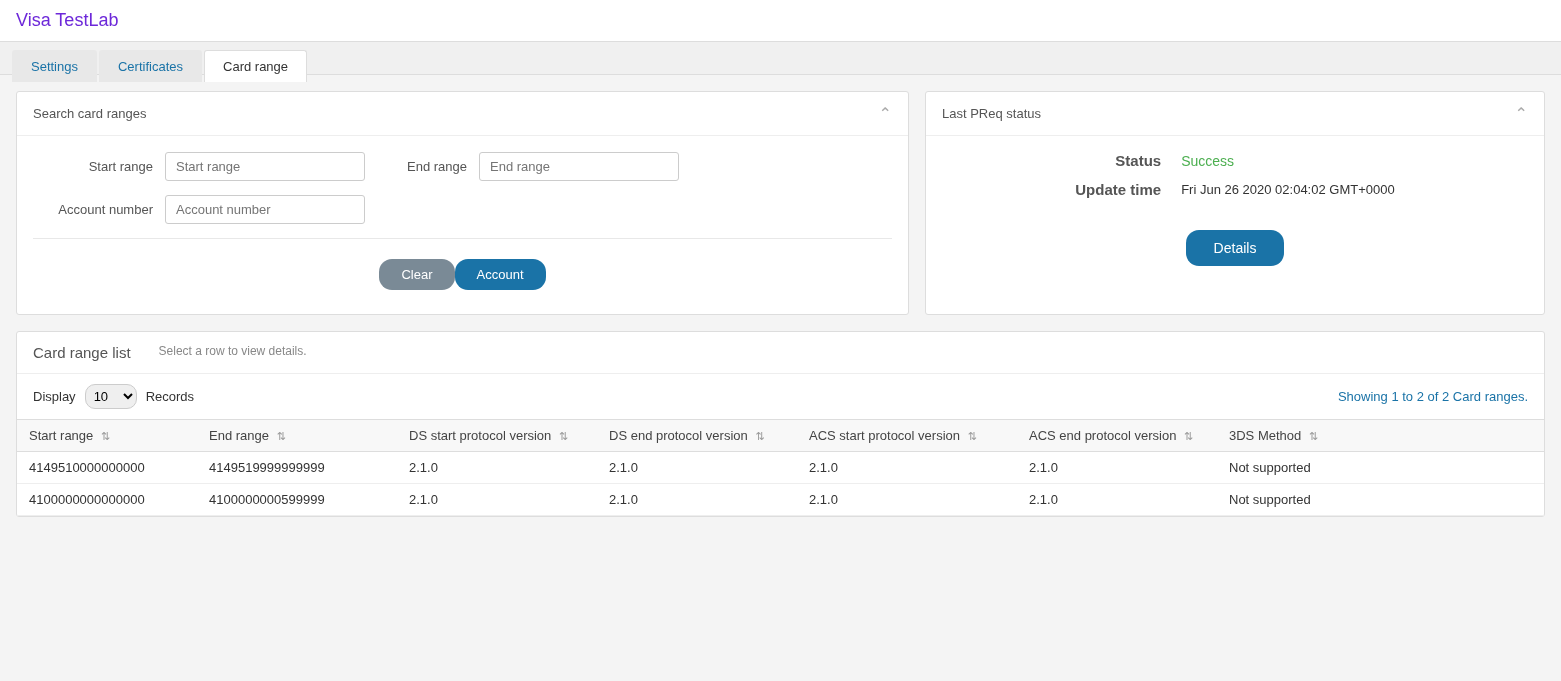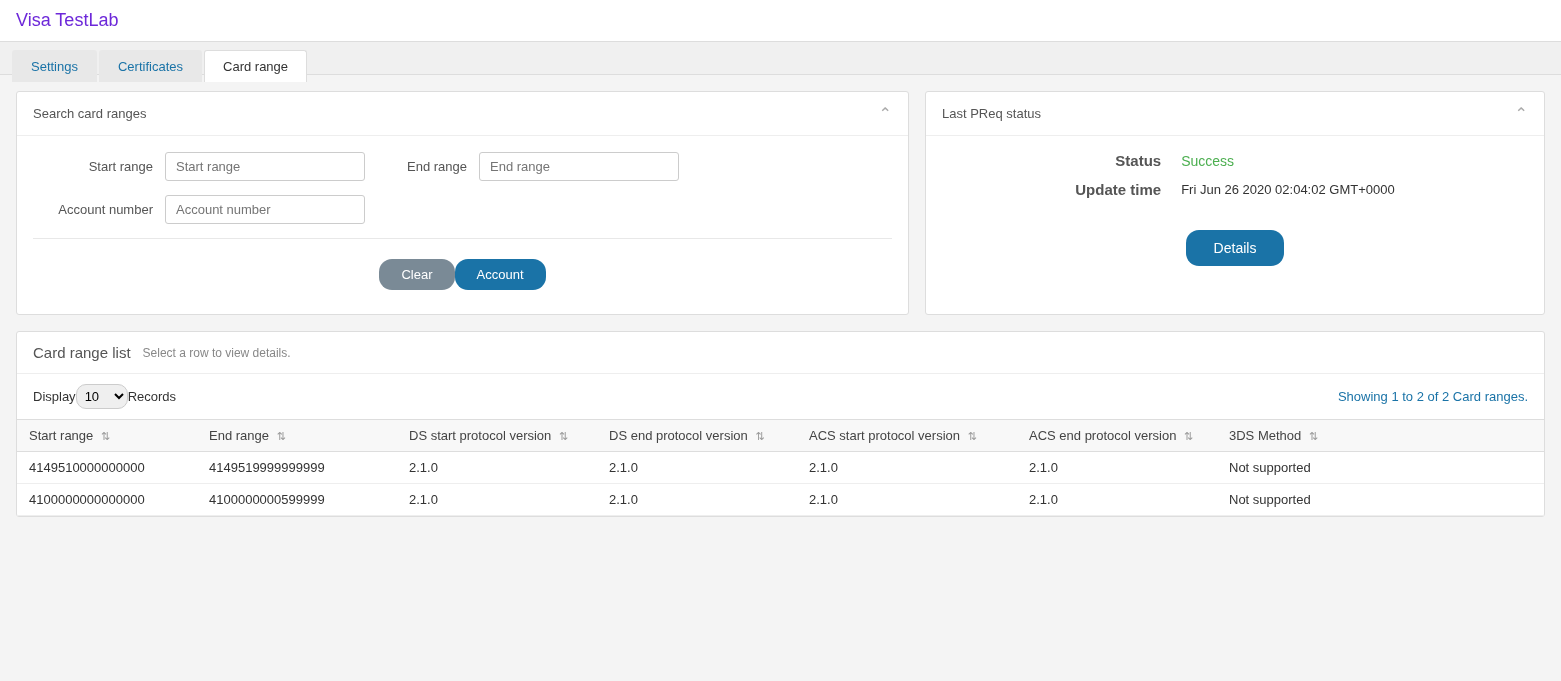--- a/index.html
+++ b/index.html
@@ -178,43 +178,43 @@
     
     .list-panel {
       background: #fff;
       border: 1px solid #ddd;
       border-radius: 3px;
     }
     .list-header {
       padding: 12px 16px;
       border-bottom: 1px solid #eee;
       display: flex;
-      align-items: center;
-      gap: 12px;
+      align-items: flex-start;
+      gap: 28px;
     }
     .list-title {
       font-size: 15px;
       color: #555;
     }
     .list-subtitle {
       font-size: 12px;
       color: #888;
     }
 
     .list-controls {
       display: flex;
       justify-content: space-between;
       align-items: center;
       padding: 10px 16px;
       font-size: 13px;
     }
     .display-left {
       display: flex;
       align-items: center;
-      gap: 0;
+      gap: 9px;
     }
     .records-select {
       border: 1px solid #ccc;
       border-radius: 10px;
       padding: 3px 4px;
       font-size: 13px;
     }
     .showing-text {
       color: #1a73a7;
       font-size: 13px;

